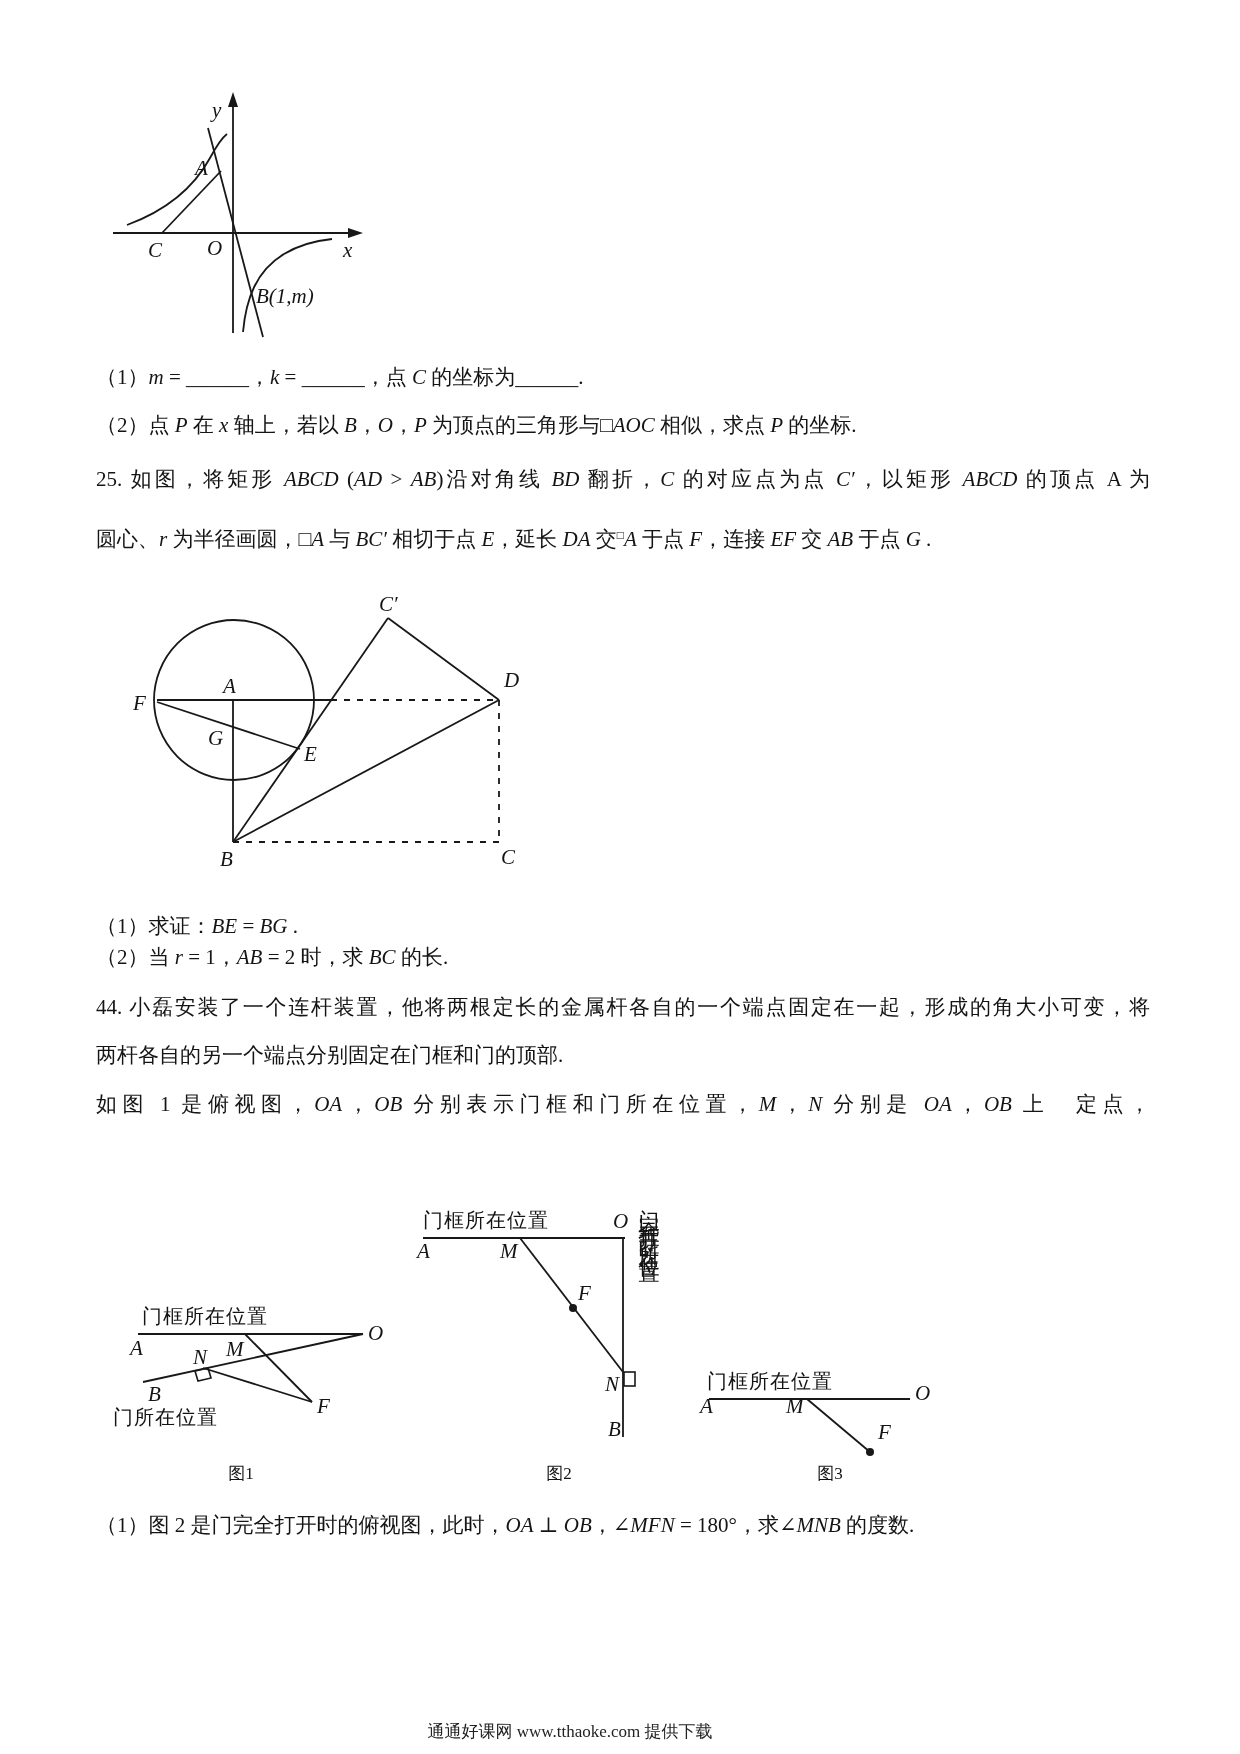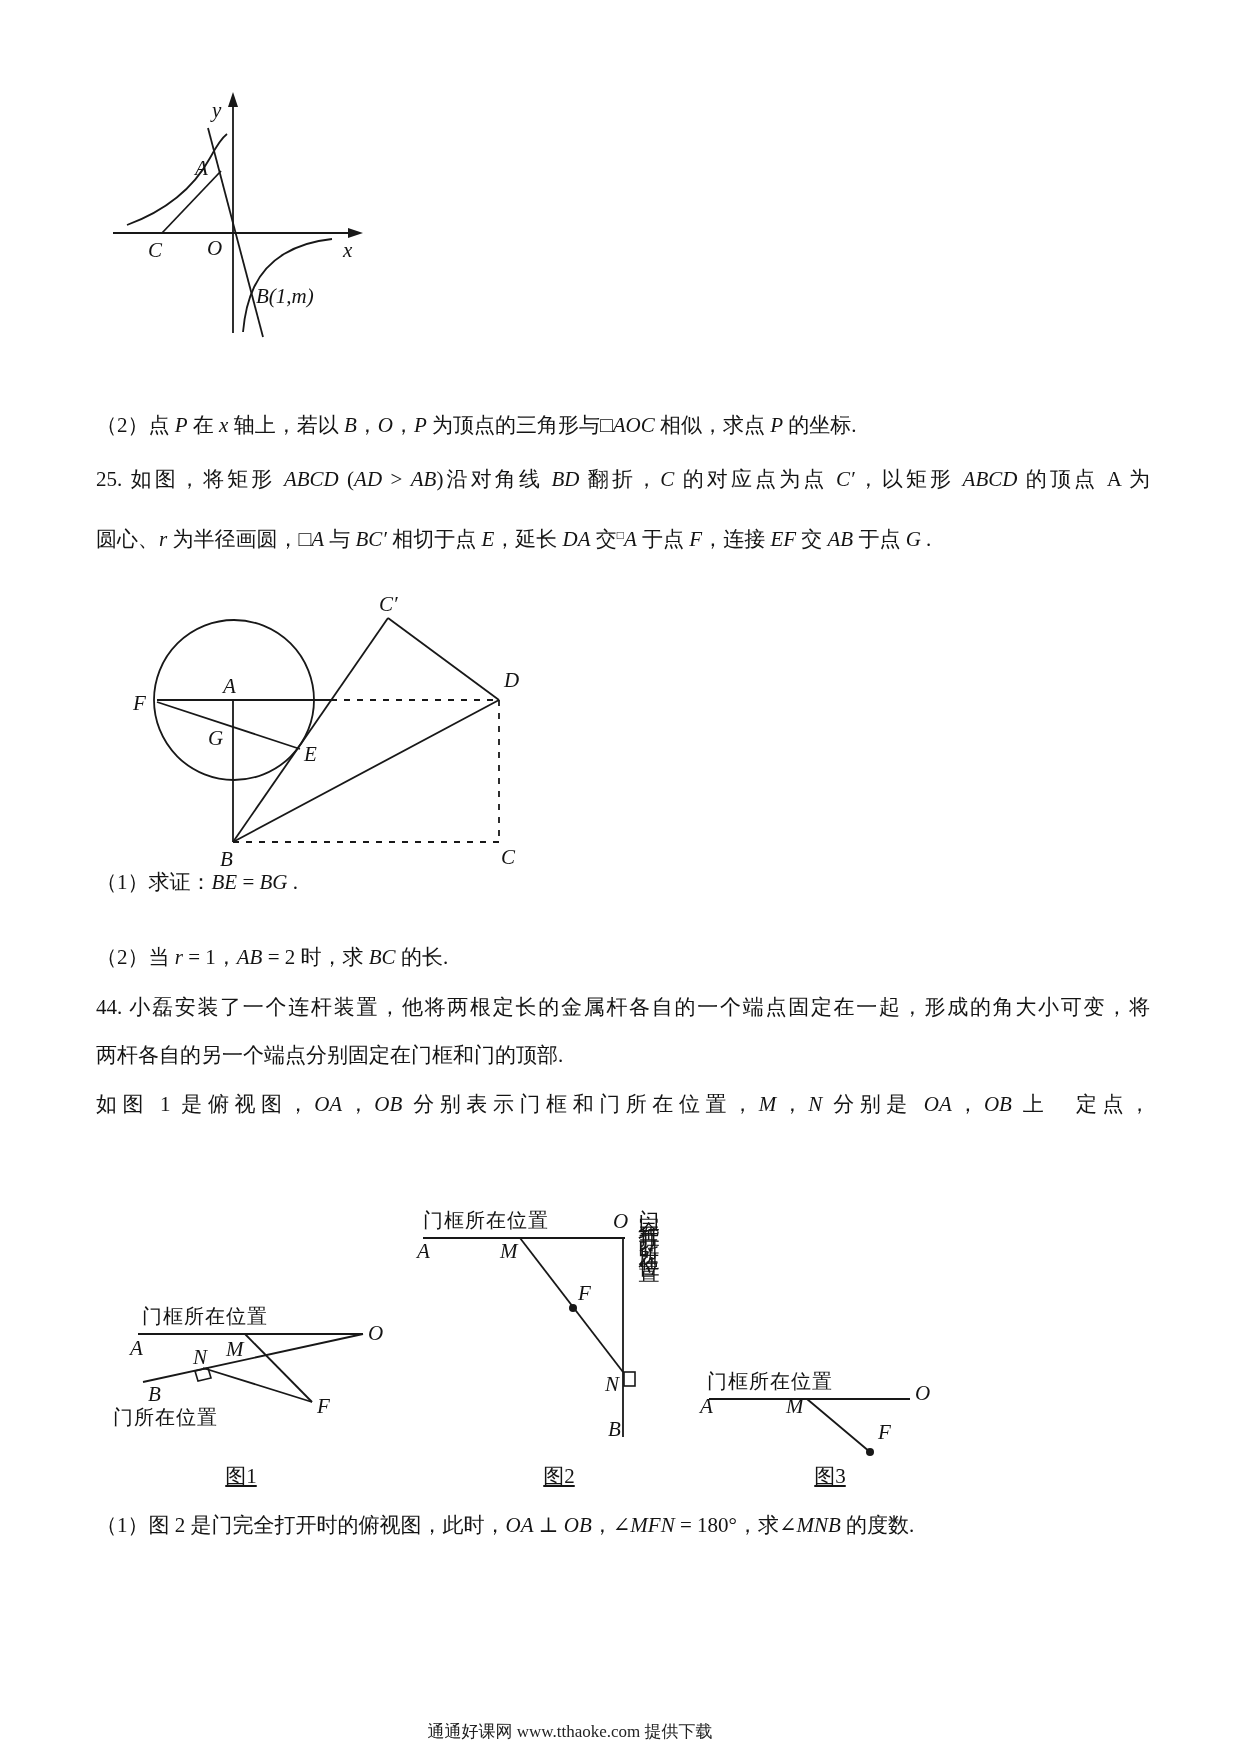--- a/index.html
+++ b/index.html
@@ -10,21 +10,21 @@
   .r-it{font-style:italic;font-family:"Liberation Serif",serif;}
   .r-sb{font-size:12px;vertical-align:7px;}
   svg{position:absolute;overflow:visible;}
   svg line, svg path, svg circle, svg polyline{stroke:#181818;stroke-width:1.8;fill:none;}
   svg polygon{fill:#181818;stroke:none;}
   svg polygon.open{fill:none;stroke:#181818;stroke-width:1.6;}
   svg rect.mark{fill:none;stroke:#181818;stroke-width:1.6;}
   svg circle.dot{fill:#181818;stroke:none;}
   svg text{font-family:"Liberation Serif",serif;font-style:italic;font-size:21px;fill:#141414;stroke:none;}
   svg text.cjk{font-style:normal;font-size:20px;letter-spacing:1px;}
-  .caption{position:absolute;width:64px;text-align:center;font-size:21px;text-decoration:underline;}
+  .caption{position:absolute;width:64px;text-align:center;font-size:17px;}
   .vtext{position:absolute;writing-mode:vertical-rl;text-orientation:upright;font-size:21px;
          letter-spacing:6px;line-height:22px;}
   #footer{position:absolute;top:1720px;left:0;width:1140px;text-align:center;font-size:17px;color:#222;}
 </style>
 </head>
 <body>
 
 <div id="page">
 
   <svg style="left:100px;top:85px" width="270" height="265" viewBox="0 0 270 265">
@@ -41,20 +41,21 @@
     <path d="M 27,140 C 65,126 93,104 110,73 C 117,60 123,52 127,49"></path>
     <path d="M 143,247 C 146,214 156,186 184,169 C 204,157 222,155 232,154"></path>
     <text x="112" y="32">y</text>
     <text x="243" y="172">x</text>
     <text x="107" y="170">O</text>
     <text x="48" y="172">C</text>
     <text x="95" y="90">A</text>
     <text x="156" y="218">B(1,m)</text>
   </svg>
 
+  <div class="tline" style="top:364px"><span>（1）</span><span class="r-it">m</span><span> = </span><span>______</span><span>，</span><span class="r-it">k</span><span> = </span><span>______</span><span>，点 </span><span class="r-it">C</span><span> 的坐标为</span><span>______</span><span>.</span></div>
   <div class="tline" style="top:412px"><span>（2）点 </span><span class="r-it">P</span><span> 在 </span><span class="r-it">x</span><span> 轴上，若以 </span><span class="r-it">B</span><span>，</span><span class="r-it">O</span><span>，</span><span class="r-it">P</span><span> 为顶点的三角形与□</span><span class="r-it">AOC</span><span> 相似，求点 </span><span class="r-it">P</span><span> 的坐标.</span></div>
 
   <div class="tline jl" style="top:466px"><span>25. 如图，将矩形 </span><span class="r-it">ABCD</span><span> (</span><span class="r-it">AD</span><span> &gt; </span><span class="r-it">AB</span><span>)沿对角线 </span><span class="r-it">BD</span><span> 翻折，</span><span class="r-it">C</span><span> 的对应点为点 </span><span class="r-it">C′</span><span>，以矩形 </span><span class="r-it">ABCD</span><span> 的顶点 A 为</span></div>
   <div class="tline" style="top:522px"><span>圆心、</span><span class="r-it">r</span><span> 为半径画圆，□</span><span class="r-it">A</span><span> 与 </span><span class="r-it">BC′</span><span> 相切于点 </span><span class="r-it">E</span><span>，延长 </span><span class="r-it">DA</span><span> 交</span><span class="r-sb">□</span><span class="r-it">A</span><span> 于点 </span><span class="r-it">F</span><span>，连接 </span><span class="r-it">EF</span><span> 交 </span><span class="r-it">AB</span><span> 于点 </span><span class="r-it">G</span><span> .</span></div>
 
   <svg style="left:120px;top:575px" width="420" height="310" viewBox="0 0 420 310">
     <circle cx="114" cy="125" r="80"></circle>
     <line x1="37" y1="125" x2="211" y2="125"></line>
     <line x1="211" y1="125" x2="379" y2="125" stroke-dasharray="6 7"></line>
     <line x1="113" y1="125" x2="113" y2="267"></line>
@@ -67,21 +68,21 @@
     <text x="13" y="135">F</text>
     <text x="103" y="118">A</text>
     <text x="88" y="170">G</text>
     <text x="184" y="186">E</text>
     <text x="100" y="291">B</text>
     <text x="381" y="289">C</text>
     <text x="384" y="112">D</text>
     <text x="259" y="36">C′</text>
   </svg>
 
-  <div class="tline" style="top:869px"><span>（1）求证：</span><span class="r-it">BE</span><span> = </span><span class="r-it">BG</span><span> .</span></div>
+  <div class="tline" style="top:913px"><span>（1）求证：</span><span class="r-it">BE</span><span> = </span><span class="r-it">BG</span><span> .</span></div>
   <div class="tline" style="top:944px"><span>（2）当 </span><span class="r-it">r</span><span> = 1，</span><span class="r-it">AB</span><span> = 2 时，求 </span><span class="r-it">BC</span><span> 的长.</span></div>
 
   <div class="tline jl" style="top:994px"><span>44. 小磊安装了一个连杆装置，他将两根定长的金属杆各自的一个端点固定在一起，形成的角大小可变，将</span></div>
   <div class="tline" style="top:1042px"><span>两杆各自的另一个端点分别固定在门框和门的顶部.</span></div>
   <div class="tline jl" style="top:1091px"><span>如图 1 是俯视图，</span><span class="r-it">OA</span><span>，</span><span class="r-it">OB</span><span> 分别表示门框和门所在位置，</span><span class="r-it">M</span><span>，</span><span class="r-it">N</span><span> 分别是 </span><span class="r-it">OA</span><span>，</span><span class="r-it">OB</span><span> 上　定点，</span></div>
 
   <svg style="left:95px;top:1285px" width="300" height="210" viewBox="0 0 300 210">
     <line x1="43" y1="49" x2="268" y2="49"></line>
     <line x1="268" y1="49" x2="48" y2="97"></line>
     <line x1="150" y1="49" x2="217" y2="117"></line>

